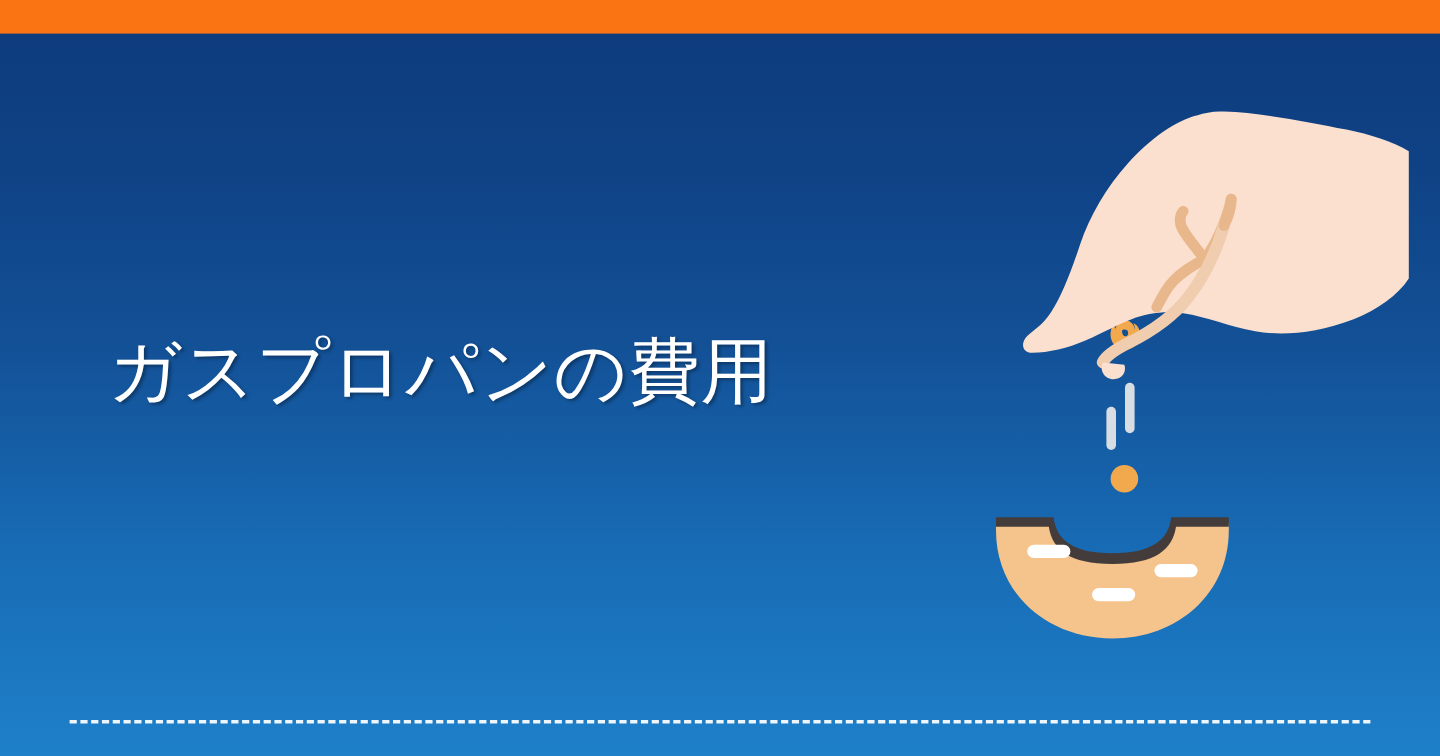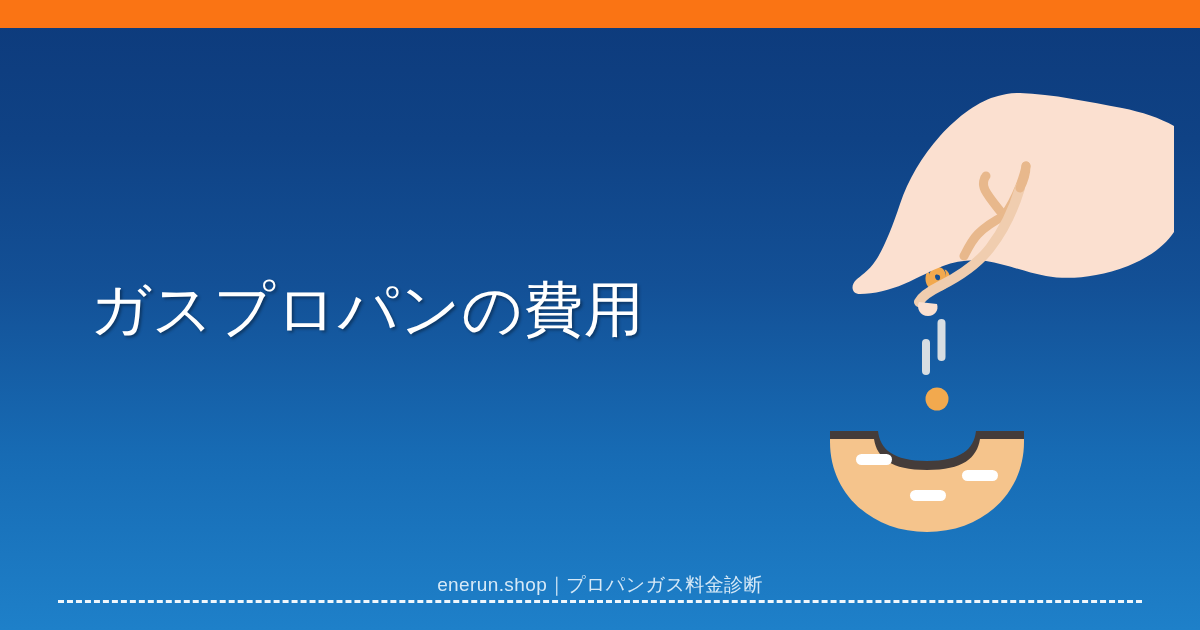--- a/index.html
+++ b/index.html
@@ -175,17 +175,16 @@
                  C196 186, 176 198, 160 206
                  C150 211, 142 216, 139 222" stroke="#f0cdaf" stroke-width="10" stroke-linecap="round" fill="none"></path>
         <path d="M240 108 C244 100, 246 92, 246 86" stroke="#e8b88c" stroke-width="9" stroke-linecap="round" fill="none"></path>
 
         <path d="M139 222 C136 228, 140 236, 148 236 C155 236, 159 230, 157 224 Z" fill="#fbe0d0"></path>
       </g>
     </svg>
   </div>
 
   <div class="footer-wrap">
-    <div class="footer-text">enerun.shop｜プロパンガス料金診断</div>
     <div class="footer-rule"></div>
   </div>
 
 </div>
 
 </body></html>

